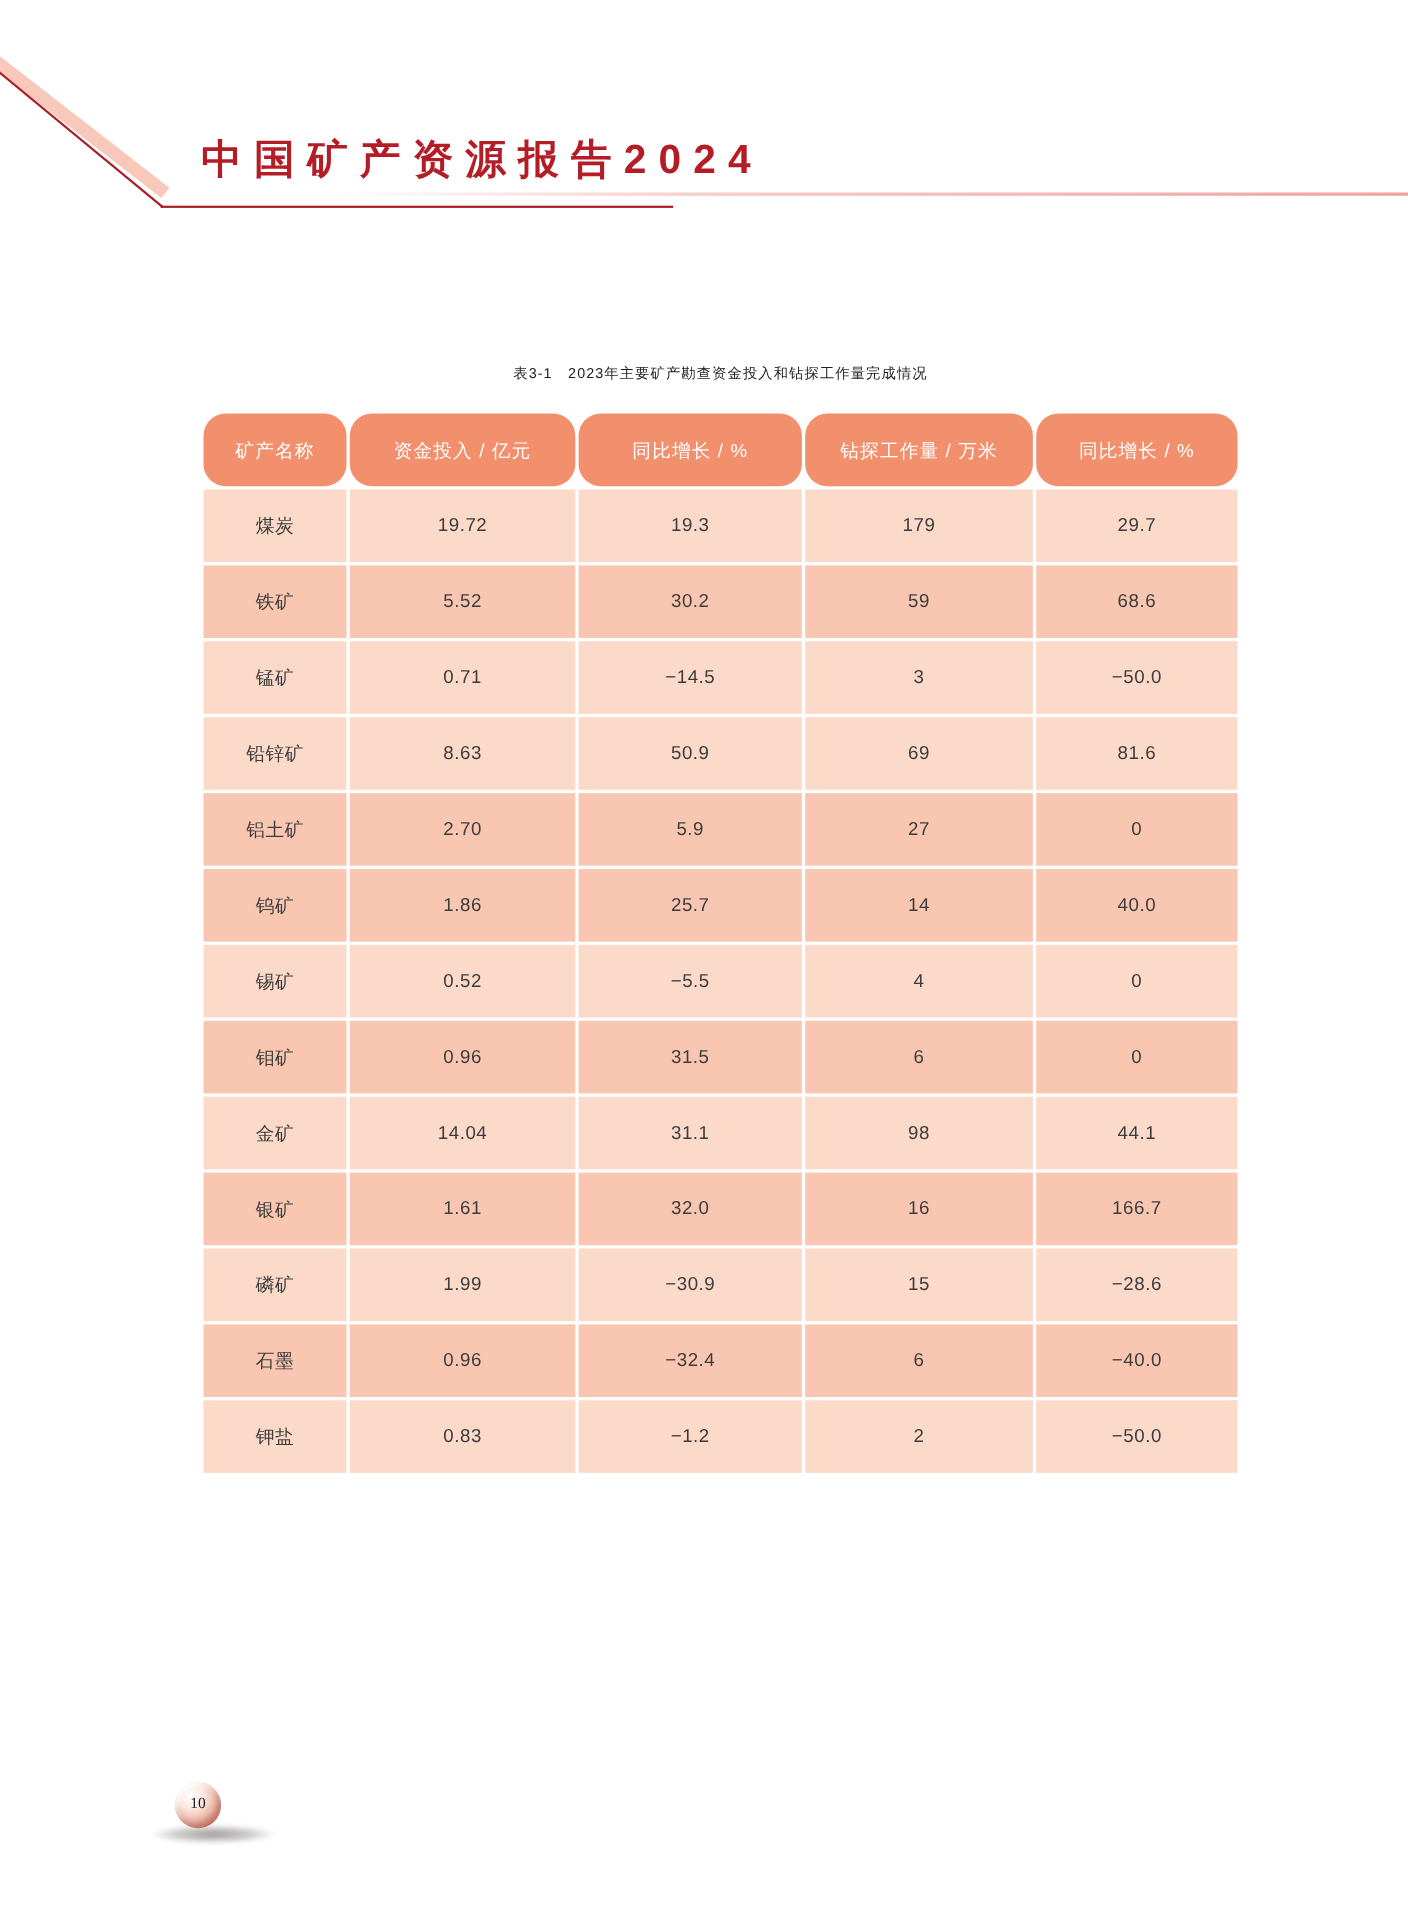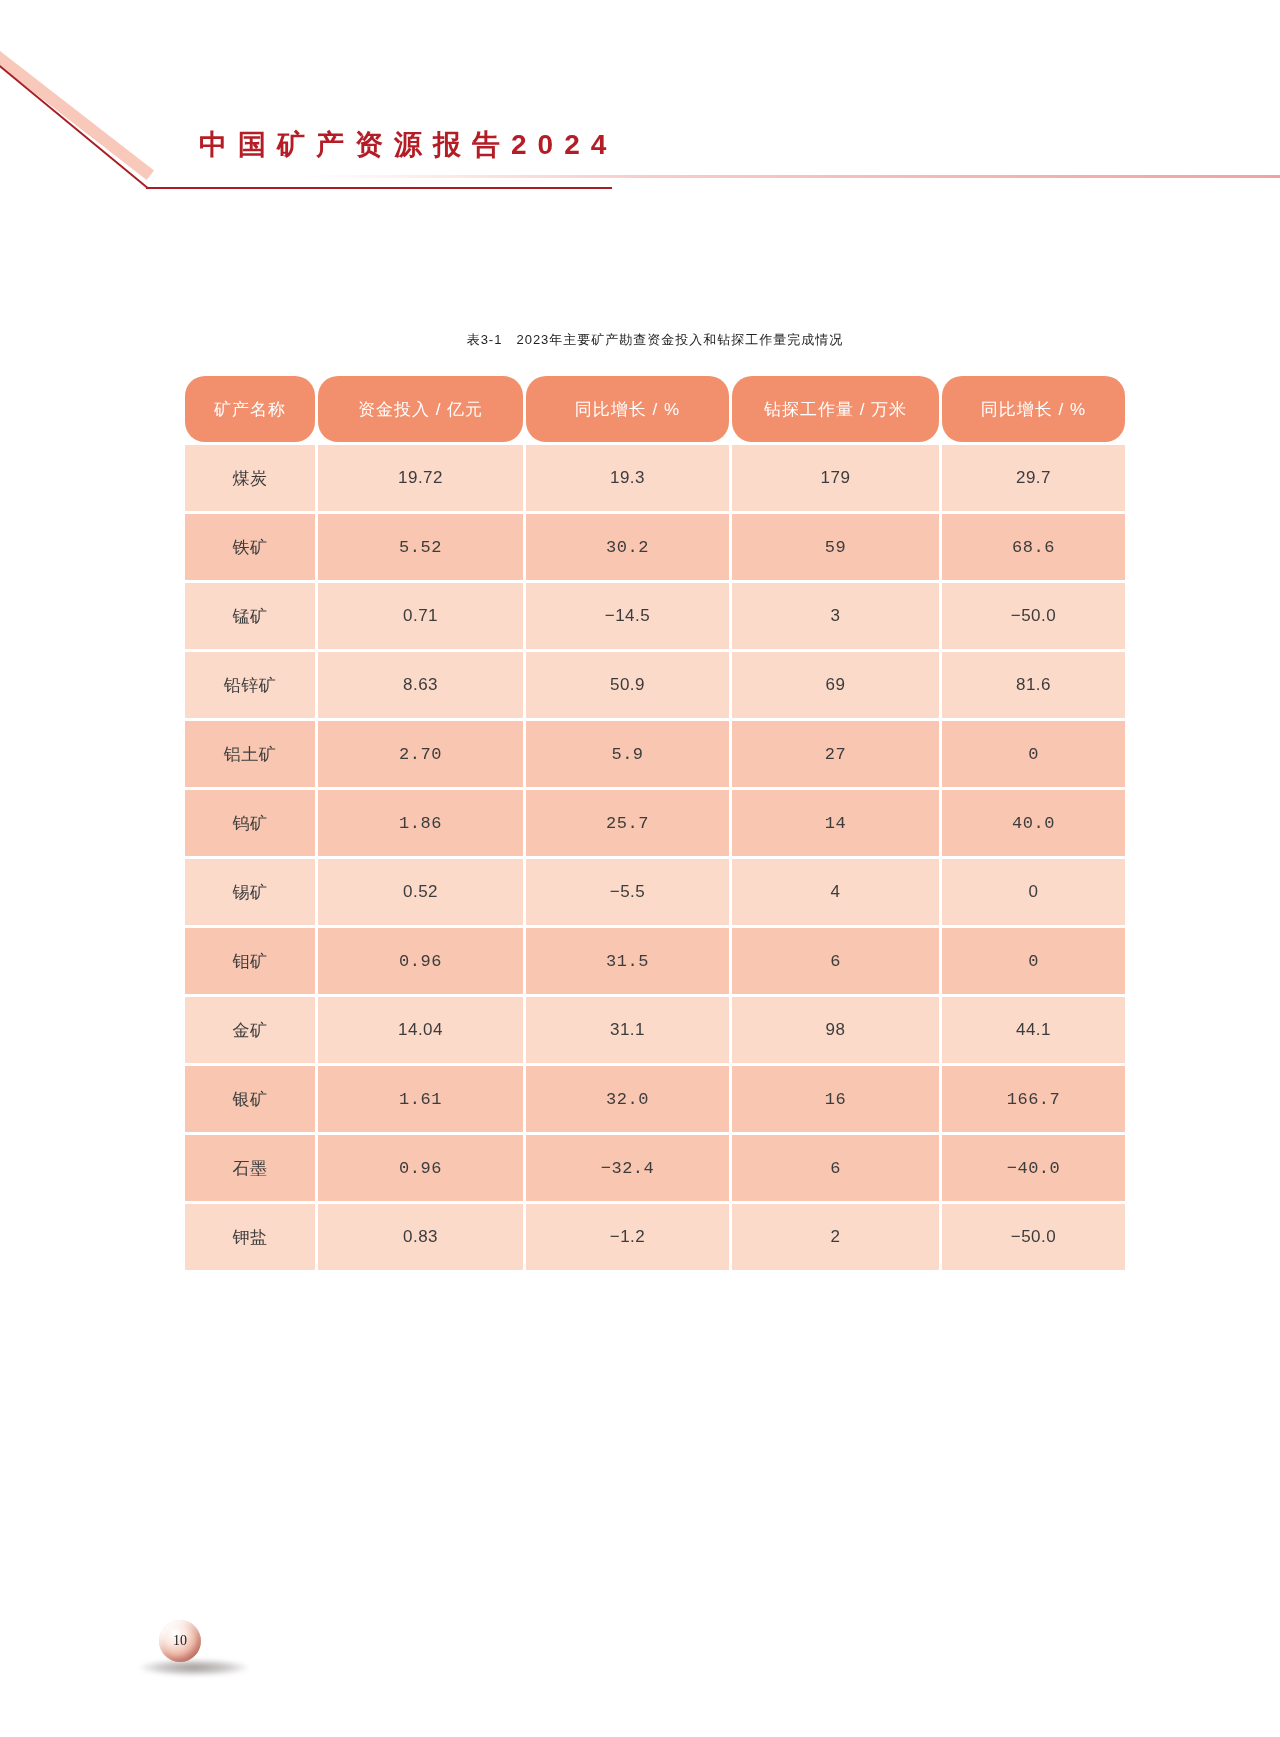--- a/index.html
+++ b/index.html
@@ -43,26 +43,25 @@
   }
   .rule-pink{
     position:absolute;left:300px;top:175px;
     width:980px;height:3px;
     background:linear-gradient(to right, rgba(239,163,161,0) 0%, rgba(239,163,161,.55) 35%, var(--rule-pink) 100%);
   }
 
   
   .report-title{
     position:absolute;left:183px;top:128px;
-    font-size:28px;line-height:34px;
+    font-size:37px;line-height:34px;
     font-weight:bold;
     letter-spacing:11px;
     color:var(--brand-red);
     white-space:nowrap;
-    margin-left:16px;
   }
 
   
   .table-caption{
     position:absolute;left:182px;top:331px;width:946px;
     text-align:center;
     font-size:13px;
     color:#1e1e1e;
     letter-spacing:1px;
   }
@@ -88,21 +87,21 @@
   }
   table.minerals td{
     font-size:17px;
     color:var(--cell-text);
     height:66px;
     text-align:center;
     vertical-align:middle;
     letter-spacing:.5px;
   }
   tr.row-light td{background:var(--row-light);}
-  tr.row-dark td{background:var(--row-dark);font-family:Liberation Mono, monospace;}
+  tr.row-dark td{background:var(--row-dark);}
 
   
   .ball-shadow{
     position:absolute;left:138px;top:1659px;
     width:112px;height:17px;border-radius:50%;
     background:radial-gradient(ellipse at center, rgba(70,58,58,.5) 0%, rgba(70,58,58,.25) 45%, rgba(70,58,58,0) 72%);
     filter:blur(2px);
   }
   .page-ball{
     position:absolute;left:159px;top:1620px;
@@ -210,20 +209,27 @@
     <td>98</td>
     <td>44.1</td>
   </tr>
       <tr class="row-dark">
     <td>银矿</td>
     <td>1.61</td>
     <td>32.0</td>
     <td>16</td>
     <td>166.7</td>
   </tr>
+      <tr class="row-light">
+    <td>磷矿</td>
+    <td>1.99</td>
+    <td>−30.9</td>
+    <td>15</td>
+    <td>−28.6</td>
+  </tr>
       <tr class="row-dark">
     <td>石墨</td>
     <td>0.96</td>
     <td>−32.4</td>
     <td>6</td>
     <td>−40.0</td>
   </tr>
       <tr class="row-light">
     <td>钾盐</td>
     <td>0.83</td>

